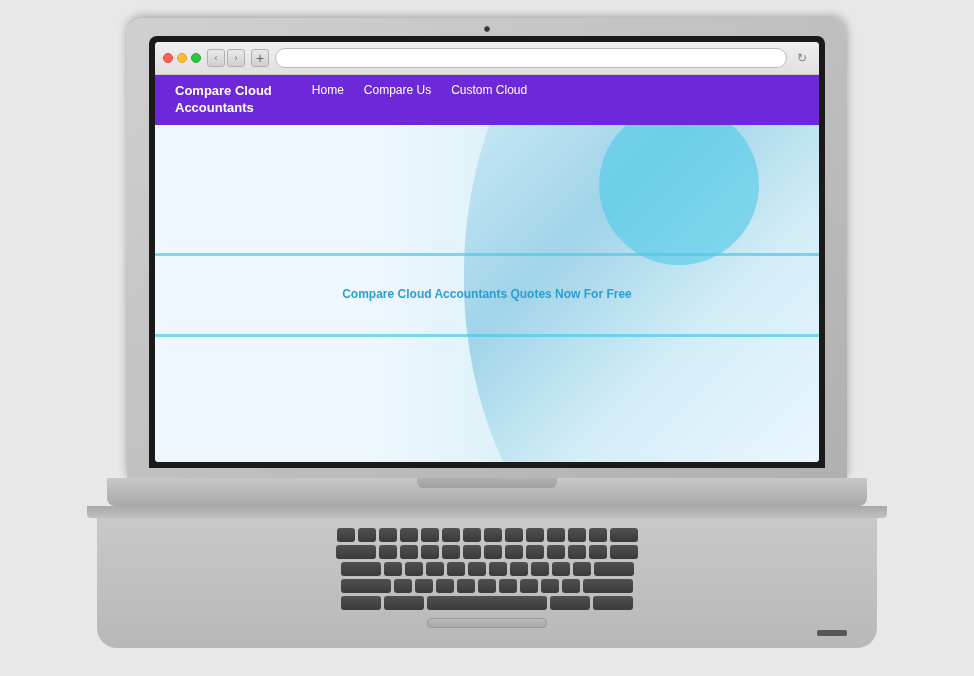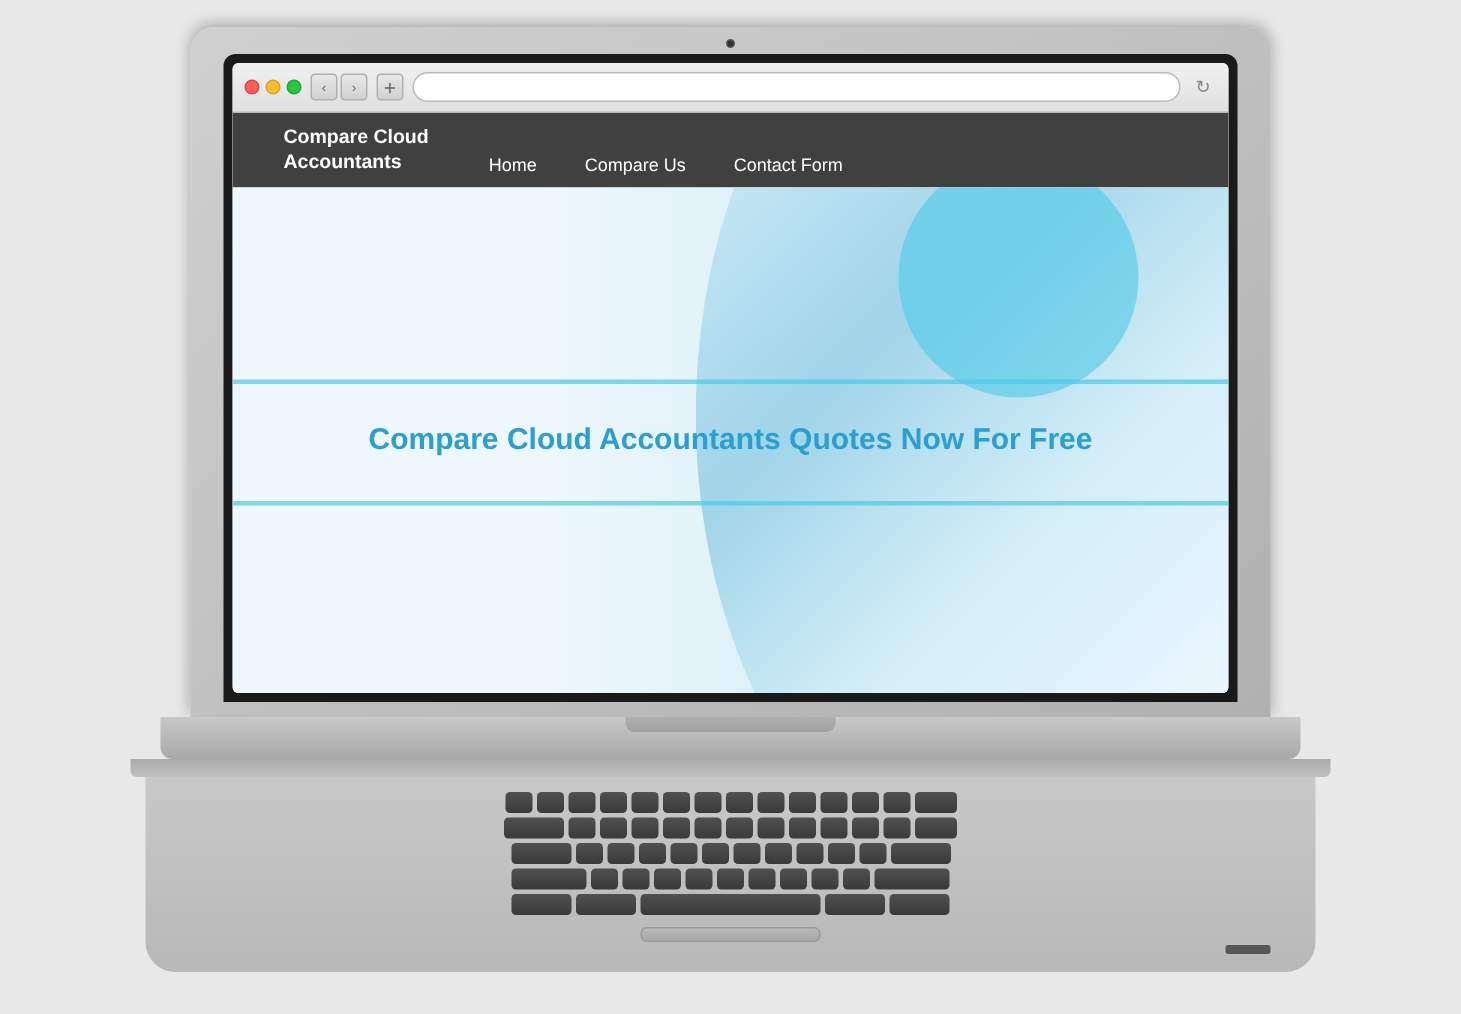--- a/index.html
+++ b/index.html
@@ -144,40 +144,40 @@
     
     .website-content {
       flex: 1;
       overflow: hidden;
       display: flex;
       flex-direction: column;
     }
 
     
     .site-header {
-      background: #404040;
-      display: flex;
-      align-items: flex-end;
-      padding: 8px 34px;
+      background: #6d28d9;
+      display: flex;
+      align-items: flex-start;
+      padding: 8px 20px;
       flex-shrink: 0;
       min-height: 50px;
     }
 
     .site-logo {
       color: white;
       font-size: 13px;
       font-weight: bold;
       line-height: 1.3;
       flex: 0 0 auto;
       margin-right: 40px;
     }
 
     .site-nav {
       display: flex;
-      gap: 32px;
+      gap: 20px;
       align-items: center;
     }
 
     .site-nav a {
       color: white;
       text-decoration: none;
       font-size: 12px;
     }
 
     
@@ -251,21 +251,21 @@
       left: 0;
       right: 0;
       top: 50%;
       transform: translateY(-50%);
       text-align: center;
       padding: 0 20px;
     }
 
     .hero-title {
       color: #2a9fd4;
-      font-size: 20px;
+      font-size: 12px;
       font-weight: bold;
       margin-bottom: 0;
     }
 
     .hero-subtitle {
       color: #777;
       font-size: 10px;
     }
 
     
@@ -400,21 +400,21 @@
         <div class="website-content">
 
           <div class="site-header">
             <div class="site-logo">
               <div>Compare Cloud</div>
               <div>Accountants</div>
             </div>
             <nav class="site-nav">
               <a>Home</a>
               <a>Compare Us</a>
-              <a>Contact Form</a>
+              <a>Custom Cloud</a>
             </nav>
           </div>
 
           <div class="hero-section">
             <div class="hero-bg"></div>
 
             <div class="person-area">
               <div class="person-silhouette"></div>
             </div>
 

